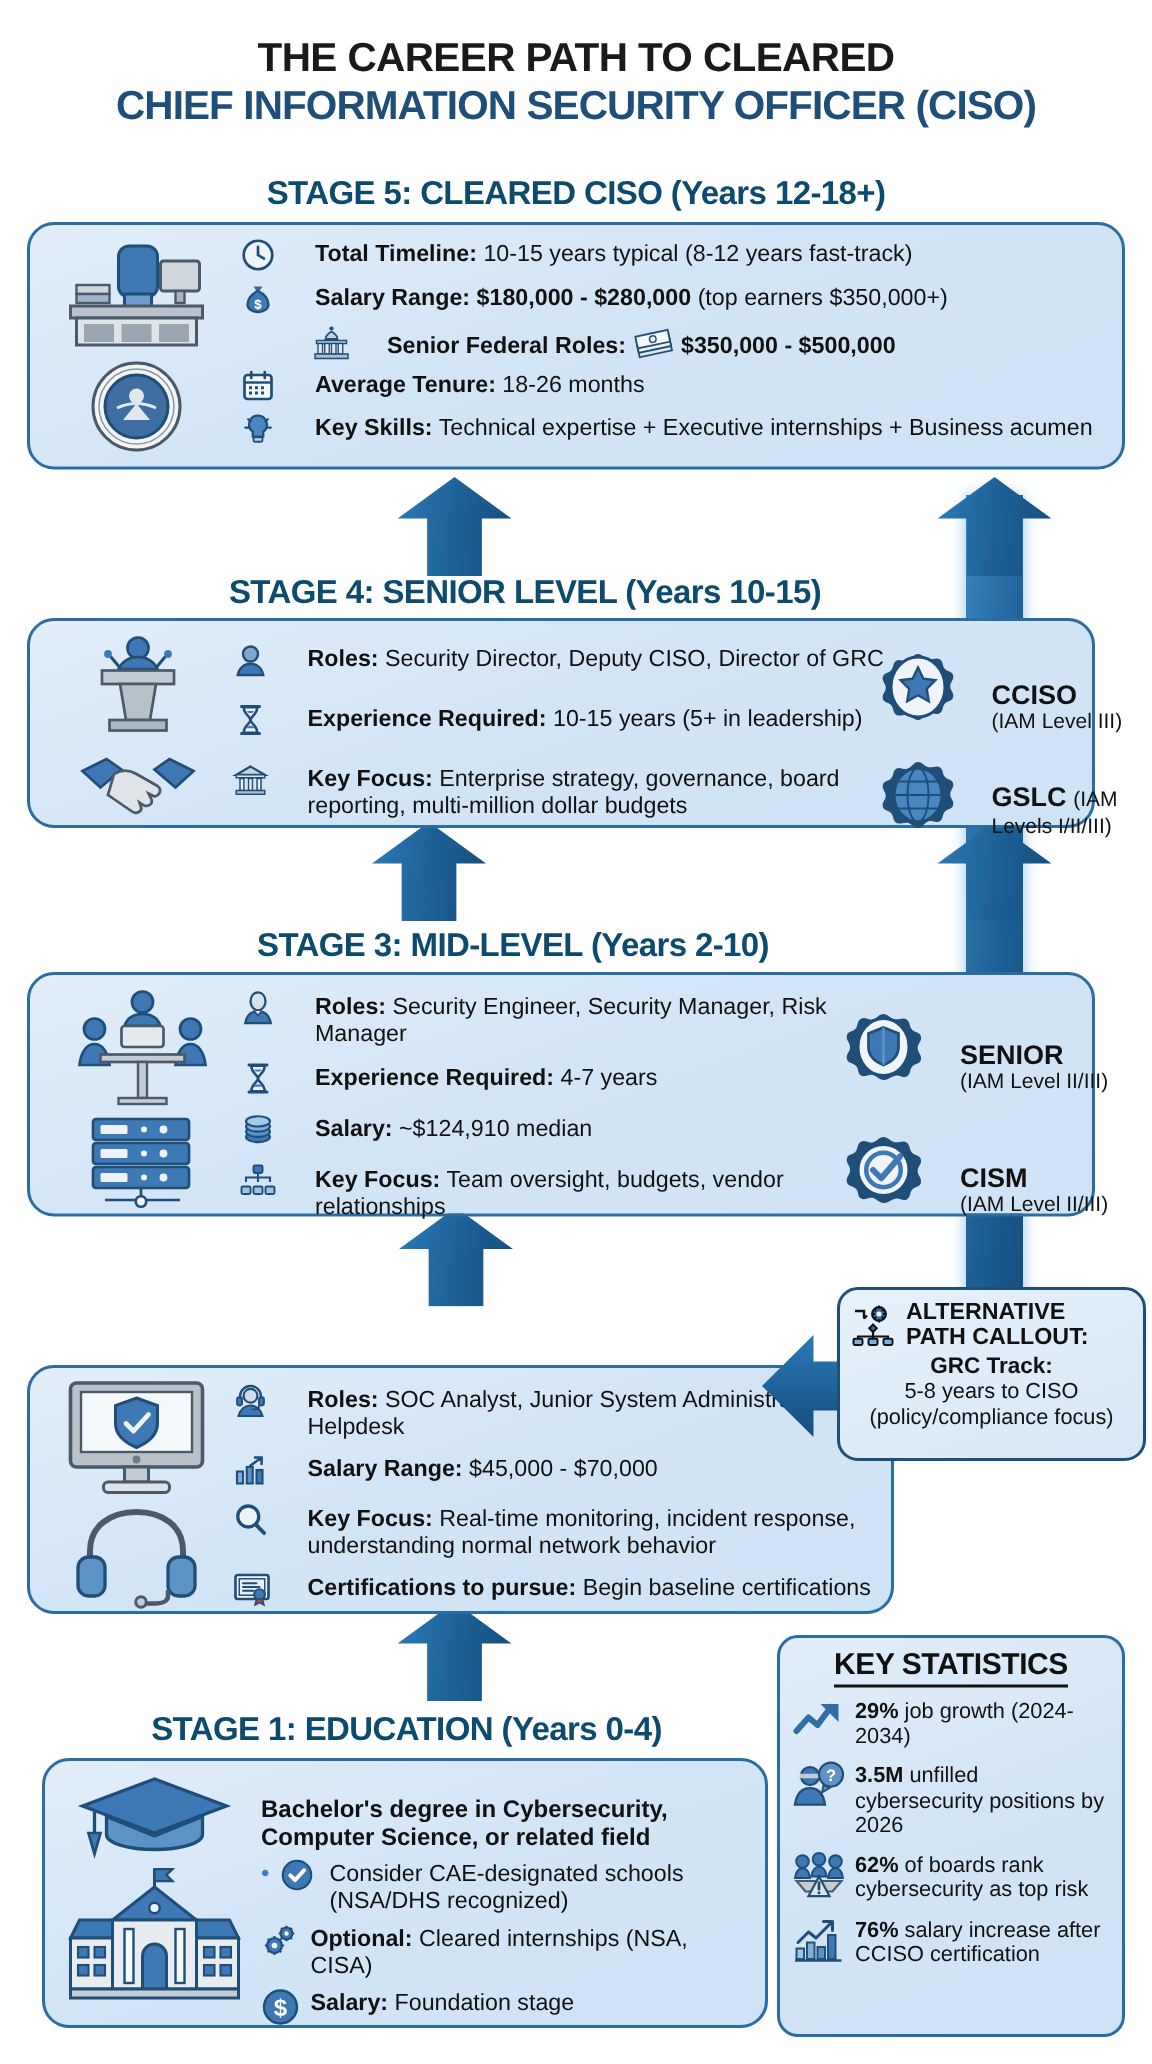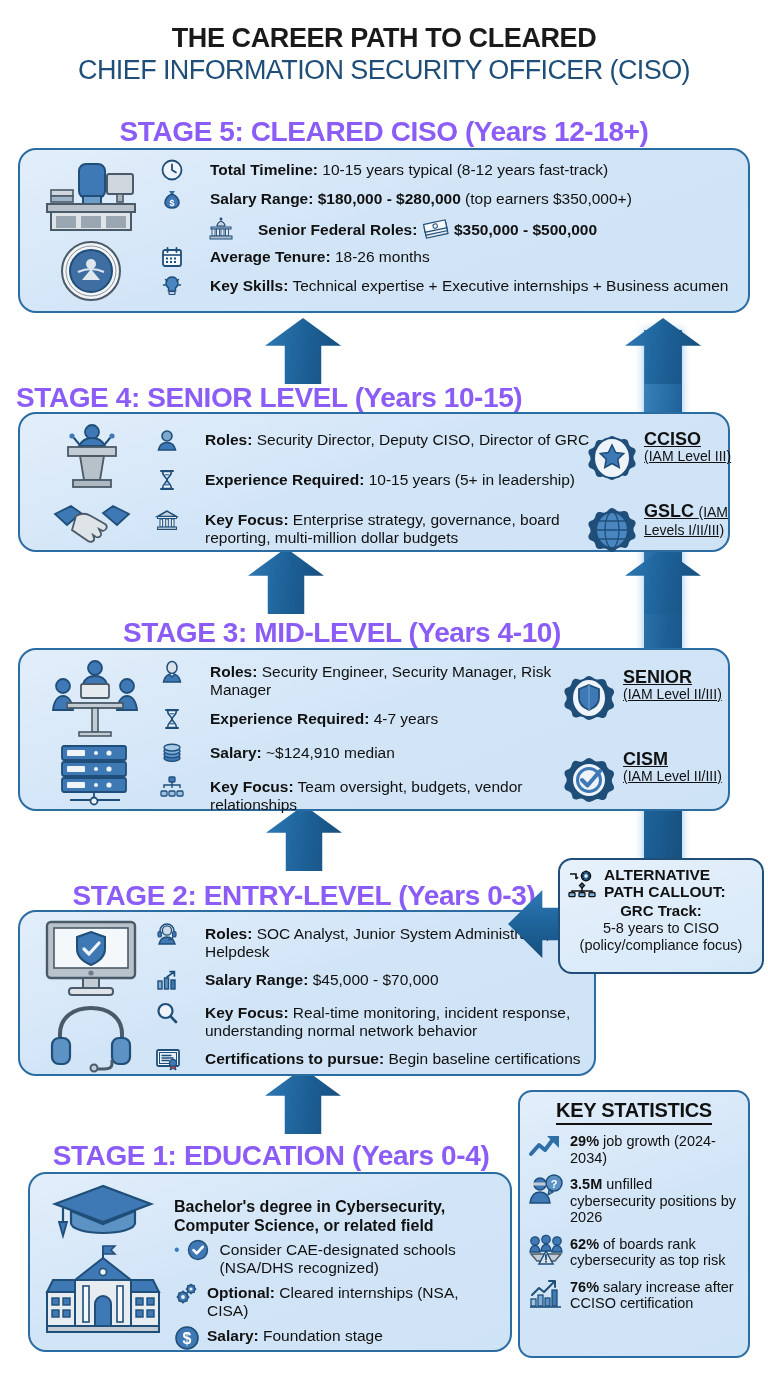--- a/index.html
+++ b/index.html
@@ -13,27 +13,27 @@
   }
   .page{position:relative;width:768px;height:1376px;}
 
   
   .title-wrap{position:absolute;left:0;top:24px;width:768px;text-align:center;}
   .title-l1{
     font-size:27px;font-weight:bold;letter-spacing:-0.4px;
     color:#1a1a1a;line-height:1.08;
   }
   .title-l2{
-    font-size:27px;font-weight:normal;letter-spacing:-0.6px;
+    font-size:27px;font-weight:bold;letter-spacing:-0.6px;
     color:#1f4e79;line-height:1.12;margin-top:2px;
   }
 
   
   .stage-head{
-    position:absolute;font-size:28px;font-weight:bold;color:#8b5cf6;
+    position:absolute;font-size:22px;font-weight:bold;color:#0c4a6e;
     letter-spacing:-0.4px;white-space:nowrap;
   }
 
   
   .card{
     position:absolute;
     background:linear-gradient(160deg,#e2eefa 0%,#d2e5f7 45%,#cfe3f6 100%);
     border:2px solid #2b6ca3;
     border-radius:18px;
     box-sizing:border-box;
@@ -75,21 +75,21 @@
   .rows{position:absolute;}
   .row{display:flex;align-items:flex-start;gap:24px;margin-bottom:3px;}
   .row .ic{flex:0 0 auto;width:26px;height:26px;display:block;}
   .row .tx{font-size:15.5px;line-height:1.16;color:#111;padding-top:3px;}
   .b{font-weight:bold;}
 
   .iconcol{position:absolute;display:flex;flex-direction:column;align-items:center;gap:6px;}
 
   
   .certs{position:absolute;display:flex;flex-direction:column;gap:14px;}
-  .cert{display:flex;align-items:flex-start;gap:5px;text-decoration:underline;}
+  .cert{display:flex;align-items:flex-end;gap:22px;}
   .cert .cname{font-size:18px;font-weight:bold;color:#111;line-height:1.05;}
   .cert .csub{font-size:14px;color:#111;line-height:1.1;font-weight:normal;}
 
   
   .kstat-title{
     text-align:center;font-size:20px;font-weight:bold;color:#111;
     letter-spacing:-0.3px;border-bottom:2px solid #111;
     display:inline-block;padding-bottom:1px;
   }
   .kstat-title-wrap{text-align:center;margin-top:7px;}
@@ -236,21 +236,21 @@
               <path d="M12 3a6 6 0 0 0-3.5 10.8V17h7v-3.2A6 6 0 0 0 12 3z" fill="#4a86c0" stroke="#1f4e79" stroke-width="1.5"></path>
               <rect x="9" y="17.5" width="6" height="3" rx="1" fill="#c9d4de" stroke="#1f4e79" stroke-width="1.2"></rect>
               <path d="M3.5 11h2M18.5 11h2M5.5 5.5l1.5 1.5M18.5 5.5L17 7" stroke="#1f4e79" stroke-width="1.5" stroke-linecap="round"></path>
             </svg>
         </span>
         <span class="tx"><span class="b">Key Skills:</span><span> Technical expertise + Executive internships + Business acumen</span></span>
       </div>
     </div>
   </div>
 
-  <div class="stage-head" style="left:16px;width:700px;top:382px;text-align:left;">STAGE 4: SENIOR LEVEL (Years 10-15)</div>
+  <div class="stage-head" style="left:0;width:700px;top:382px;text-align:center;">STAGE 4: SENIOR LEVEL (Years 10-15)</div>
   <div class="card" style="left:18px;top:412px;width:712px;height:140px;">
     <div class="iconcol" style="left:22px;top:8px;width:100px;gap:2px;">
       <span>
         <svg width="92" height="74" viewBox="0 0 92 74">
           <circle cx="46" cy="10" r="7" fill="#3f79b5" stroke="#1f4e79" stroke-width="1.8"></circle>
           <path d="M33 24c3-6 7-8 13-8s10 2 13 8z" fill="#3f79b5" stroke="#1f4e79" stroke-width="1.8"></path>
           <path d="M28 16l5 6M64 16l-5 6" stroke="#1f4e79" stroke-width="2" stroke-linecap="round"></path>
           <circle cx="26" cy="14" r="2.6" fill="#3f79b5"></circle>
             <circle cx="66" cy="14" r="2.6" fill="#3f79b5"></circle>
           <rect x="22" y="25" width="48" height="9" fill="#c3ccd4" stroke="#4a5a68" stroke-width="1.8"></rect>
@@ -329,21 +329,21 @@
           </svg>
         </span>
         <span style="width:120px;">
           <span class="cname">GSLC</span>
           <span class="csub">(IAM Levels I/II/III)</span>
         </span>
       </div>
     </div>
   </div>
 
-  <div class="stage-head" style="left:0;width:684px;top:617px;text-align:center;">STAGE 3: MID-LEVEL (Years 4-10)</div>
+  <div class="stage-head" style="left:0;width:684px;top:617px;text-align:center;">STAGE 3: MID-LEVEL (Years 2-10)</div>
   <div class="card" style="left:18px;top:648px;width:712px;height:163px;">
     <div class="iconcol" style="left:22px;top:8px;width:105px;gap:2px;">
       <span>
         <svg width="96" height="84" viewBox="0 0 96 84">
           <circle cx="48" cy="10" r="7" fill="#3f79b5" stroke="#1f4e79" stroke-width="1.8"></circle>
           <path d="M36 26c2-6 6-8 12-8s10 2 12 8z" fill="#3f79b5" stroke="#1f4e79" stroke-width="1.8"></path>
           <rect x="34" y="26" width="28" height="14" rx="2" fill="#e5eaee" stroke="#4a5a68" stroke-width="1.8"></rect>
           <circle cx="16" cy="28" r="7" fill="#3f79b5" stroke="#1f4e79" stroke-width="1.8"></circle>
           <path d="M6 52c1-9 5-14 10-14s9 5 10 14z" fill="#3f79b5" stroke="#1f4e79" stroke-width="1.8"></path>
           <circle cx="80" cy="28" r="7" fill="#3f79b5" stroke="#1f4e79" stroke-width="1.8"></circle>
@@ -480,21 +480,20 @@
         <div class="ht">PATH CALLOUT:</div>
       </span>
     </div>
     <div class="callout-body">
       <div class="cb-b">GRC Track:</div>
       <div>5-8 years to CISO</div>
       <div>(policy/compliance focus)</div>
     </div>
   </div>
 
-  <div class="stage-head" style="left:0;width:608px;top:880px;text-align:center;">STAGE 2: ENTRY-LEVEL (Years 0-3)</div>
   <div class="card" style="left:18px;top:910px;width:578px;height:166px;">
     <div class="iconcol" style="left:18px;top:8px;width:105px;gap:2px;">
       <span>
         <svg width="96" height="82" viewBox="0 0 96 82">
           <rect x="4" y="2" width="88" height="56" rx="4" fill="#b9c2ca" stroke="#4a5a68" stroke-width="2.4"></rect>
           <rect x="11" y="8" width="74" height="40" fill="#f4f8fb" stroke="#4a5a68" stroke-width="1.6"></rect>
           <path d="M48 12l14 5v12c0 8-7 13-14 16-7-3-14-8-14-16V17z" fill="#3f79b5" stroke="#1f4e79" stroke-width="2"></path>
           <path d="M41 29l5 5 10-11" stroke="#eef4fa" stroke-width="3.2" fill="none" stroke-linecap="round" stroke-linejoin="round"></path>
           <circle cx="48" cy="53" r="2.6" fill="#6e7b88"></circle>
           <rect x="40" y="58" width="16" height="10" fill="#c3ccd4" stroke="#4a5a68" stroke-width="2"></rect>

